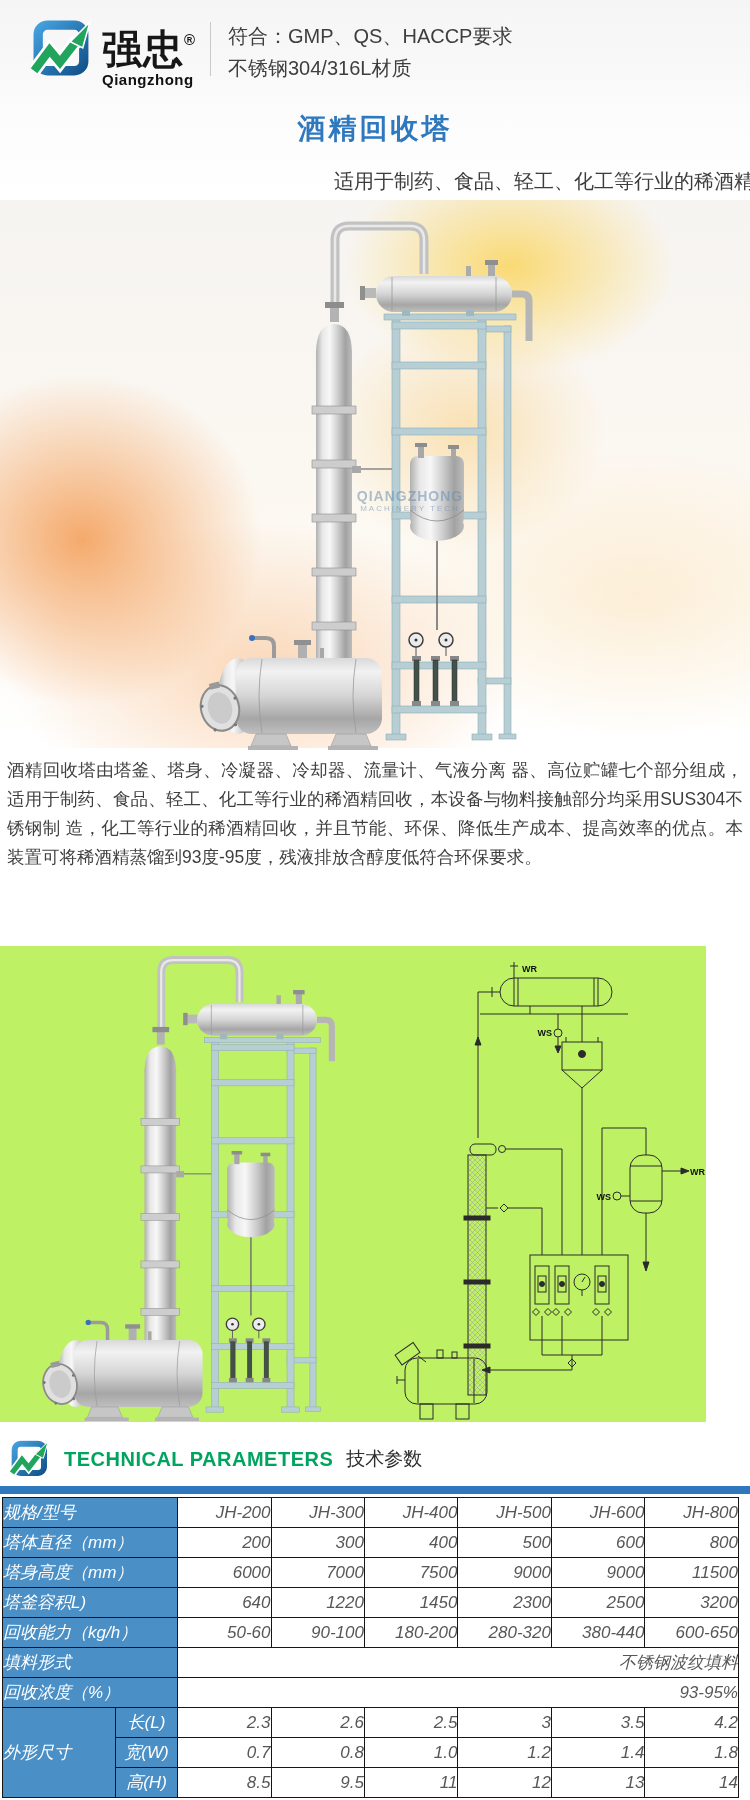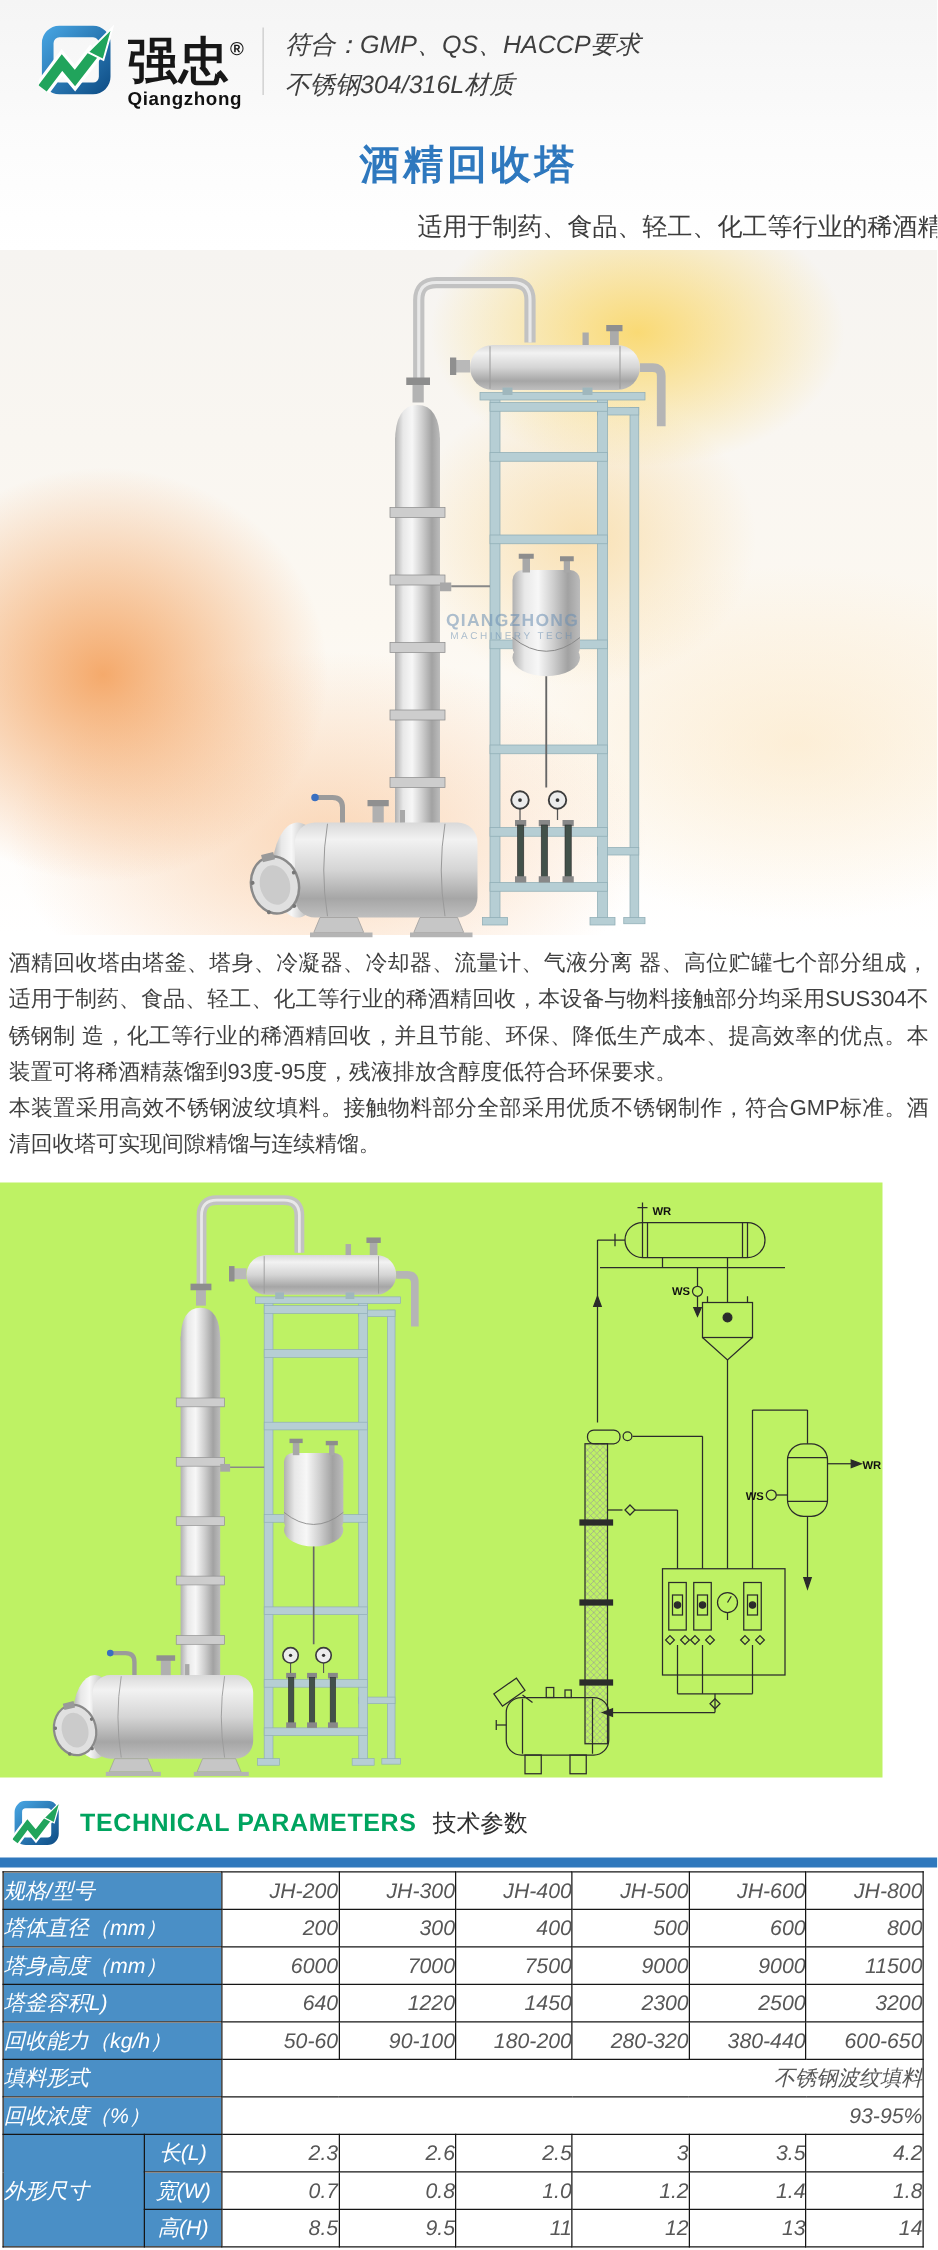--- a/index.html
+++ b/index.html
@@ -9,26 +9,26 @@
   .header{position:absolute;left:0;top:0;width:750px;height:96px;
           background:linear-gradient(#f5f5f5,#fafafa);}
   .logo{position:absolute;left:30px;top:20px;display:flex;align-items:flex-start;}
   .logo-icon{width:64px;height:58px;}
   .brand-text{margin-left:8px;}
   .brand-cn{font-size:40px;font-weight:bold;color:#171717;line-height:40px;letter-spacing:1px;}
   .brand-cn sup{font-size:15px;vertical-align:18px;}
   .brand-en{font-size:15px;font-weight:bold;color:#111;margin-top:2px;letter-spacing:.5px;}
   .hdr-divider{position:absolute;left:210px;top:22px;width:1px;height:54px;background:#c9c9c9;}
   .taglines{position:absolute;left:228px;top:20px;}
-  .tagline{font-size:20px;color:#3e3e3e;line-height:32px;font-style:italic;}
+  .tagline{font-size:20px;color:#3e3e3e;line-height:32px;}
   
   .title-sec{position:absolute;left:0;top:96px;width:750px;height:104px;
              background:linear-gradient(#fbfbfb,#ffffff);}
   .page-title{position:absolute;left:0;top:14px;width:750px;text-align:center;
-              font-size:32px;font-weight:bold;color:#2e78be;letter-spacing:3px;}
+              font-size:28px;font-weight:bold;color:#2e78be;letter-spacing:3px;}
   .page-subtitle{position:absolute;left:0;top:72px;width:750px;text-align:right;
               font-size:20px;color:#3c3c3c;padding-left:44px;}
   
   .hero{position:absolute;left:0;top:200px;width:750px;height:548px;
     background:
       radial-gradient(230px 150px at 68% 12%, rgba(250,213,95,.85), rgba(250,213,95,0) 72%),
       radial-gradient(200px 170px at 62% 42%, rgba(248,203,118,.5), rgba(248,203,118,0) 70%),
       radial-gradient(250px 230px at 11% 62%, rgba(242,143,62,.75), rgba(242,143,62,0) 72%),
       radial-gradient(340px 200px at 35% 86%, rgba(247,178,118,.5), rgba(247,178,118,0) 75%),
       radial-gradient(320px 190px at 85% 72%, rgba(252,228,188,.55), rgba(252,228,188,0) 75%),
@@ -231,21 +231,20 @@
     <svg class="hero-svg" viewBox="0 0 400 540">
         <use href="#equip"></use>
       </svg>
     <div class="watermark">
       <div class="wm1">QIANGZHONG</div>
       <div class="wm2">MACHINERY TECH</div>
     </div>
   </div>
 
   <p class="body-text p1">酒精回收塔由塔釜、塔身、冷凝器、冷却器、流量计、气液分离 器、高位贮罐七个部分组成，适用于制药、食品、轻工、化工等行业的稀酒精回收，本设备与物料接触部分均采用SUS304不锈钢制 造，化工等行业的稀酒精回收，并且节能、环保、降低生产成本、提高效率的优点。本装置可将稀酒精蒸馏到93度-95度，残液排放含醇度低符合环保要求。</p>
-  <p class="body-text p2">本装置采用高效不锈钢波纹填料。接触物料部分全部采用优质不锈钢制作，符合GMP标准。酒清回收塔可实现间隙精馏与连续精馏。</p>
 
   <div class="media-row">
     <svg class="photo2" viewBox="0 0 400 540">
         <use href="#equip"></use>
       </svg>
 
     <svg class="diagram" viewBox="0 0 360 470">
       <g fill="none" stroke="#2b2b2b" stroke-width="1">
 
         <rect x="120" y="28" width="112" height="28" rx="14"></rect>

